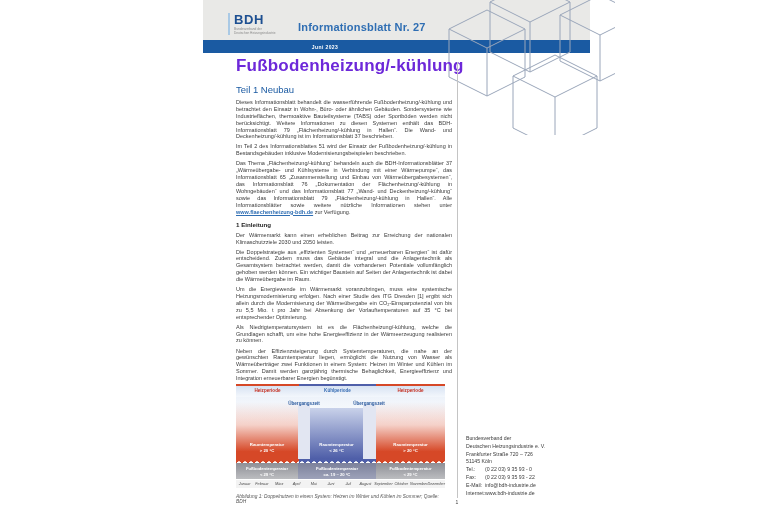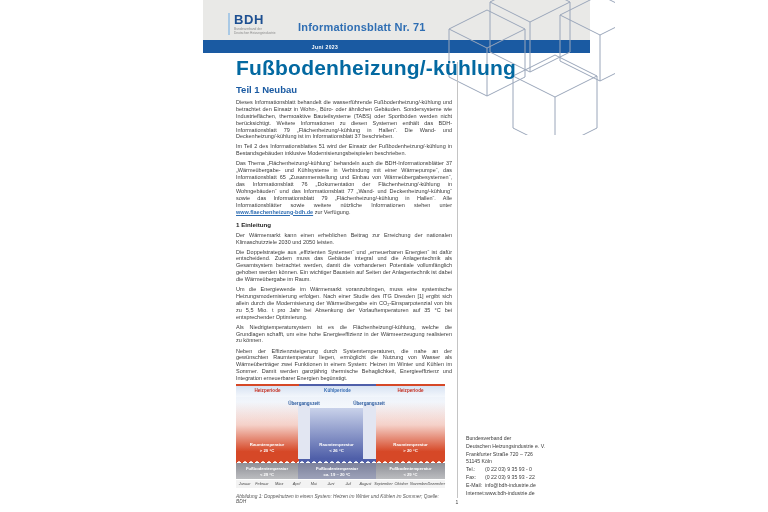--- a/index.html
+++ b/index.html
@@ -12,22 +12,22 @@
   .date{position:absolute;left:90px;top:3.5px;width:64px;text-align:center;font-size:5px;
         font-weight:bold;color:#ffffff;letter-spacing:0.4px;}
 
   .logo{position:absolute;left:25px;top:13px;border-left:2px solid #a9c9e5;padding-left:4px;}
   .logo-bdh{font-size:13px;font-weight:bold;color:#1d4f91;line-height:13px;letter-spacing:0.6px;}
   .logo-sub{font-size:3.2px;color:#8b8b8b;line-height:1.3;margin-top:1px;}
   .doc-title{position:absolute;left:95px;top:21px;font-size:11px;font-weight:bold;color:#2f6eb3;letter-spacing:0.2px;}
 
   .cubes{position:absolute;left:237px;top:0;width:175px;height:135px;}
 
-  .title{position:absolute;left:33px;top:56px;margin:0;font-size:21px;font-weight:bold;color:#0369a1;letter-spacing:0.2px;}
-  .subtitle{position:absolute;left:33px;top:84px;margin:0;font-size:9.5px;font-weight:bold;color:#1a5aa2;}
+  .title{position:absolute;left:33px;top:56px;margin:0;font-size:17px;font-weight:bold;color:#6d28d9;letter-spacing:0.2px;}
+  .subtitle{position:absolute;left:33px;top:84px;margin:0;font-size:9.5px;font-weight:normal;color:#1a5aa2;}
 
   .body-col{position:absolute;left:33px;top:99px;width:216px;font-size:5.5px;line-height:1.25;
             color:#3b3b3b;text-align:justify;}
   .body-col p{margin:0 0 3.2px 0;}
   .body-col h3{font-size:6.2px;color:#1d1d1d;margin:6px 0 2.5px 0;}
   .link{color:#2f6eb3;font-weight:bold;text-decoration:underline;cursor:pointer;}
 
   .figure{position:absolute;left:33px;top:384px;width:209px;}
   .fig-top{position:relative;height:13px;background:linear-gradient(180deg,#d3dff1,#f3f7fc);}
   .topline{position:absolute;top:0;height:2px;}
@@ -88,21 +88,21 @@
       </g>
     </svg>
 
     <div class="logo">
       <div class="logo-bdh">BDH</div>
       <div class="logo-sub">
         <div>Bundesverband der</div>
         <div>Deutschen Heizungsindustrie</div>
       </div>
     </div>
-    <div class="doc-title">Informationsblatt Nr. 71</div>
+    <div class="doc-title">Informationsblatt Nr. 27</div>
 
     <h1 class="title">Fußbodenheizung/-kühlung</h1>
     <h2 class="subtitle">Teil 1 Neubau</h2>
 
     <div class="body-col">
       <p>Dieses Informationsblatt behandelt die wasserführende Fußbodenheizung/-kühlung und betrachtet den Einsatz in Wohn-, Büro- oder ähnlichen Gebäuden. Sondersysteme wie Industrieflächen, thermoaktive Bauteilsysteme (TABS) oder Sportböden werden nicht berücksichtigt. Weitere Informationen zu diesen Systemen enthält das BDH-Informationsblatt 79 „Flächenheizung/-kühlung in Hallen“. Die Wand- und Deckenheizung/-kühlung ist im Informationsblatt 37 beschrieben.</p>
       <p>Im Teil 2 des Informationsblattes 51 wird der Einsatz der Fußbodenheizung/-kühlung in Bestandsgebäuden inklusive Modernisierungsbeispielen beschrieben.</p>
       <p><span>Das Thema „Flächenheizung/-kühlung“ behandeln auch die BDH-Informationsblätter 37 „Wärmeübergabe- und Kühlsysteme in Verbindung mit einer Wärmepumpe“, das Informationsblatt 65 „Zusammenstellung und Einbau von Wärmeübergabesystemen“, das Informationsblatt 76 „Dokumentation der Flächenheizung/-kühlung in Wohngebäuden“ und das Informationsblatt 77 „Wand- und Deckenheizung/-kühlung“ sowie das Informationsblatt 79 „Flächenheizung/-kühlung in Hallen“. Alle Informationsblätter sowie weitere nützliche Informationen stehen unter </span><a class="link">www.flaechenheizung-bdh.de</a><span> zur Verfügung.</span></p>
       <h3>1 Einleitung</h3>
       <p>Der Wärmemarkt kann einen erheblichen Beitrag zur Erreichung der nationalen Klimaschutzziele 2030 und 2050 leisten.</p>

